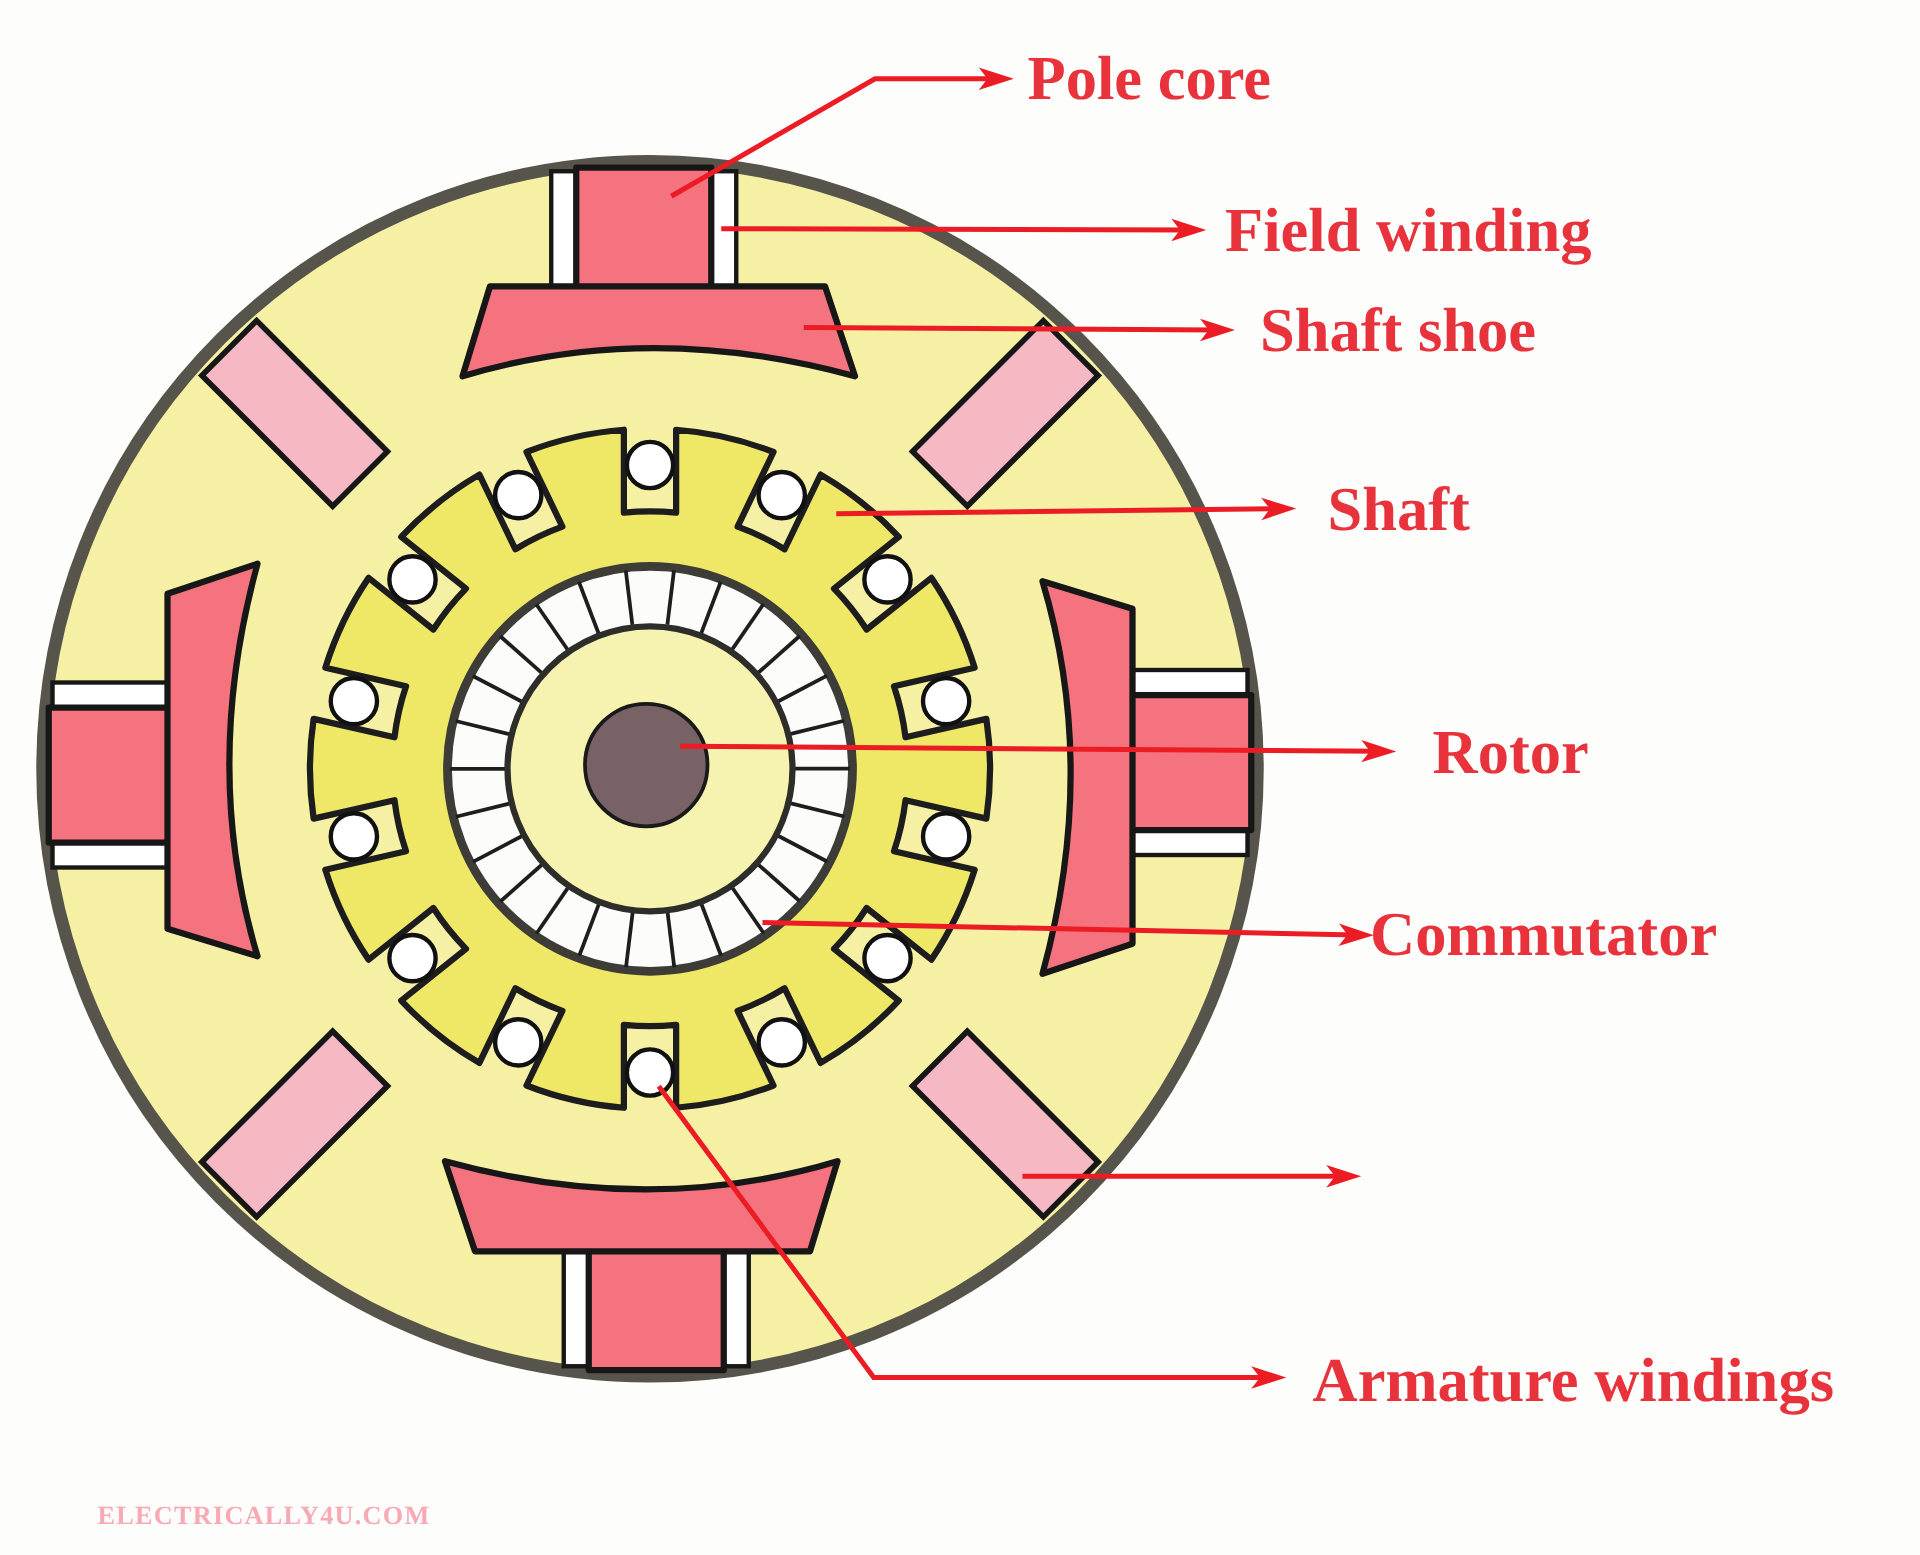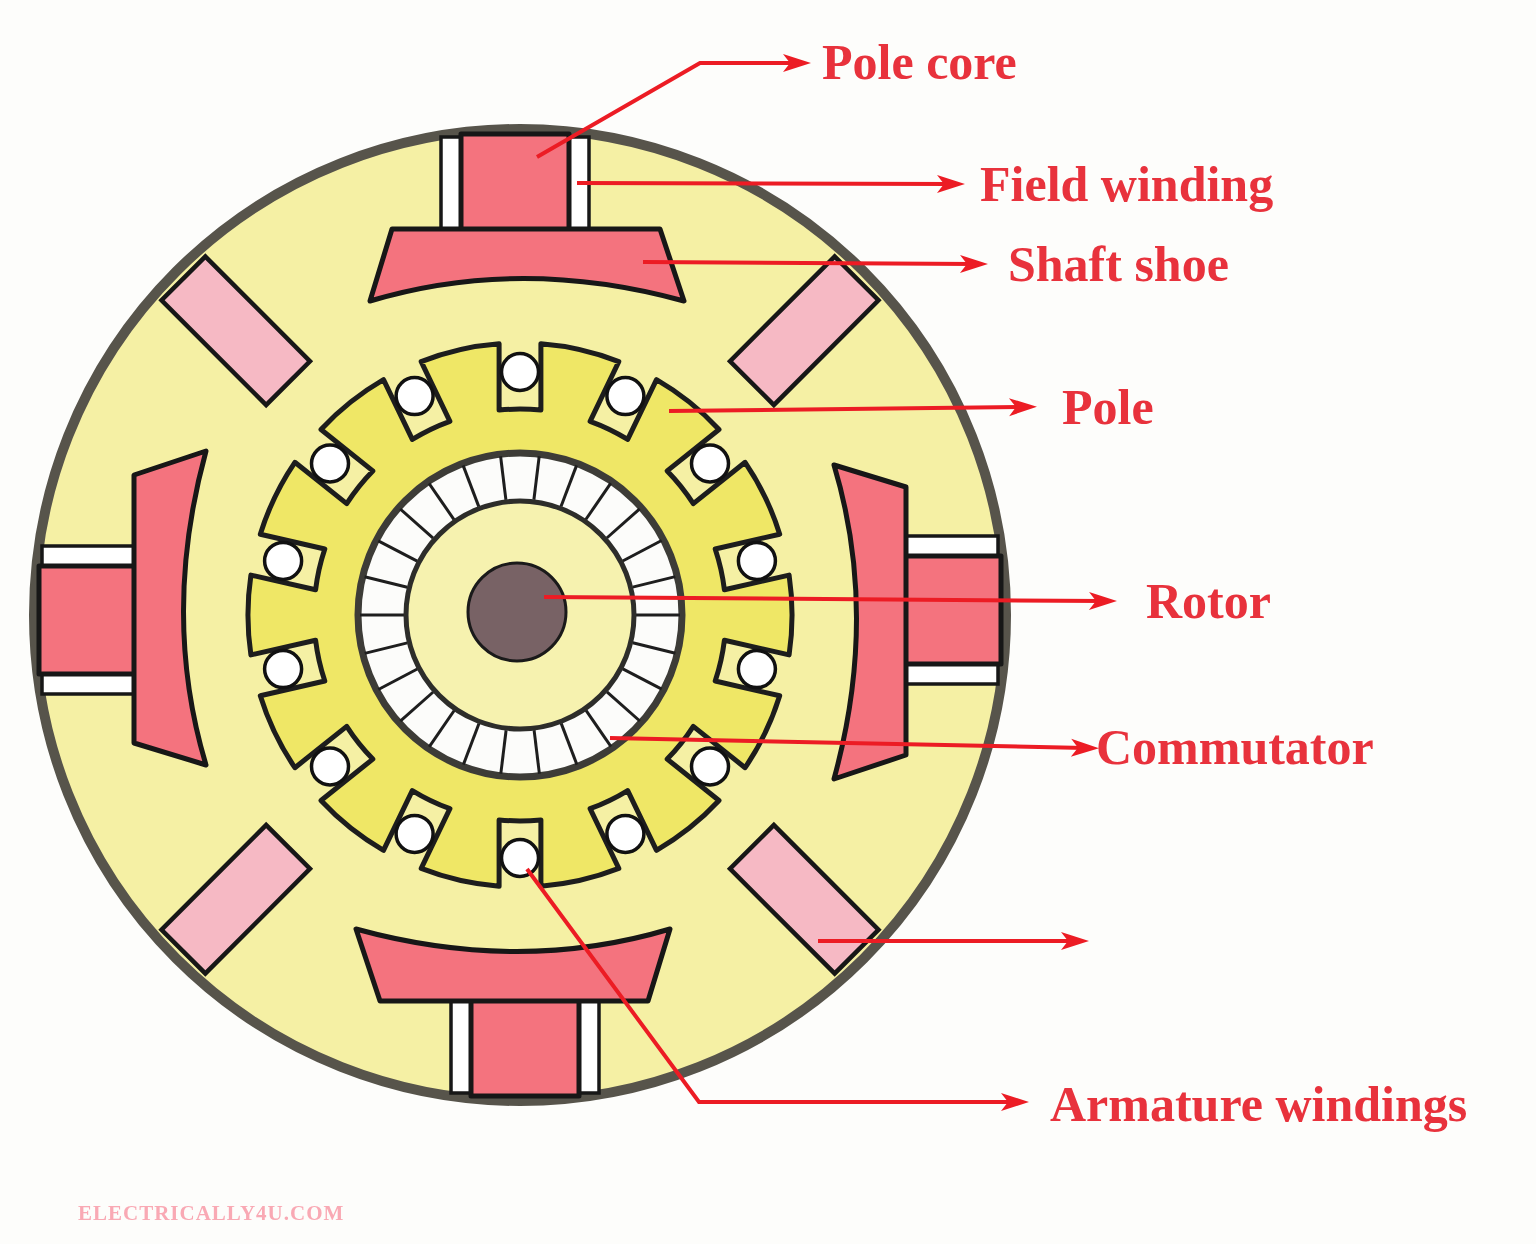--- a/index.html
+++ b/index.html
@@ -132,19 +132,19 @@
       <path class="leader" marker-end="url(#arrowhead)" d="M544,597 L1103,601"></path>
       <path class="leader" marker-end="url(#arrowhead)" d="M610,738 L1085,748"></path>
       <path class="leader" marker-end="url(#arrowhead)" d="M818,941 L1075,941"></path>
       <path class="leader" marker-end="url(#arrowhead)" d="M527,869 L699,1102 L1015,1102"></path>
     </g>
   </svg>
 
   <div class="callout" style="left:822px;top:62px;">Pole core</div>
   <div class="callout" style="left:980px;top:184px;">Field winding</div>
   <div class="callout" style="left:1008px;top:264px;">Shaft shoe</div>
-  <div class="callout" style="left:1062px;top:407px;">Pole</div>
+  <div class="callout" style="left:1062px;top:407px;">Shaft</div>
   <div class="callout" style="left:1146px;top:601px;">Rotor</div>
   <div class="callout" style="left:1096px;top:747px;">Commutator</div>
   <div class="callout" style="left:1050px;top:1104px;">Armature windings</div>
 
   <div class="watermark">ELECTRICALLY4U.COM</div>
 </div>
 
 </body></html>

